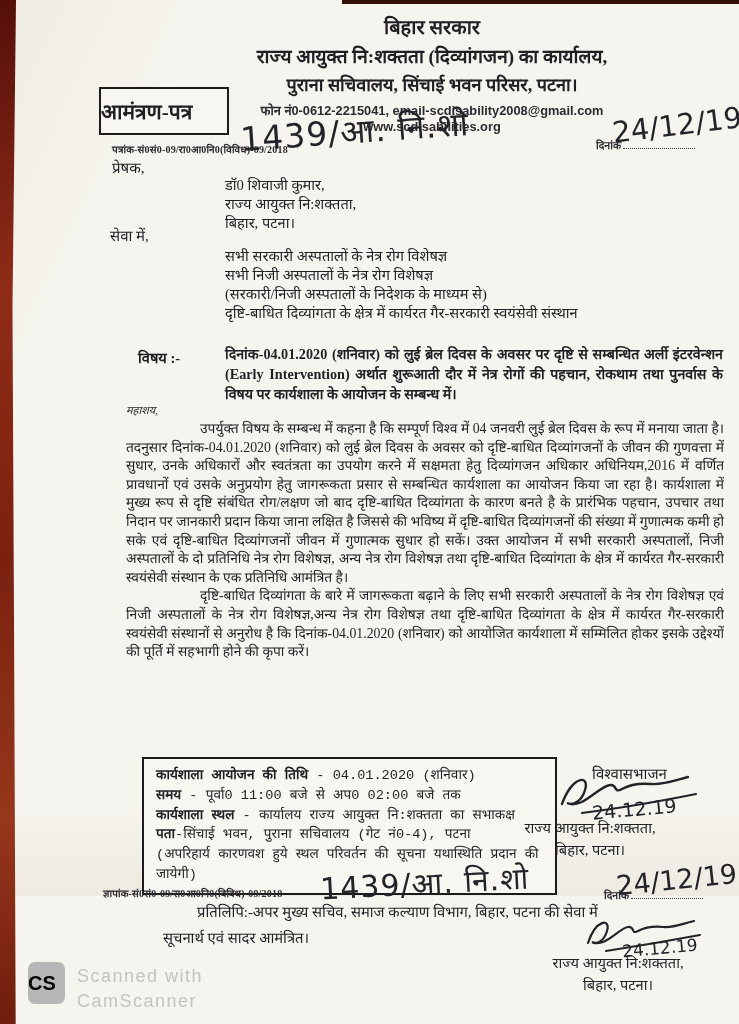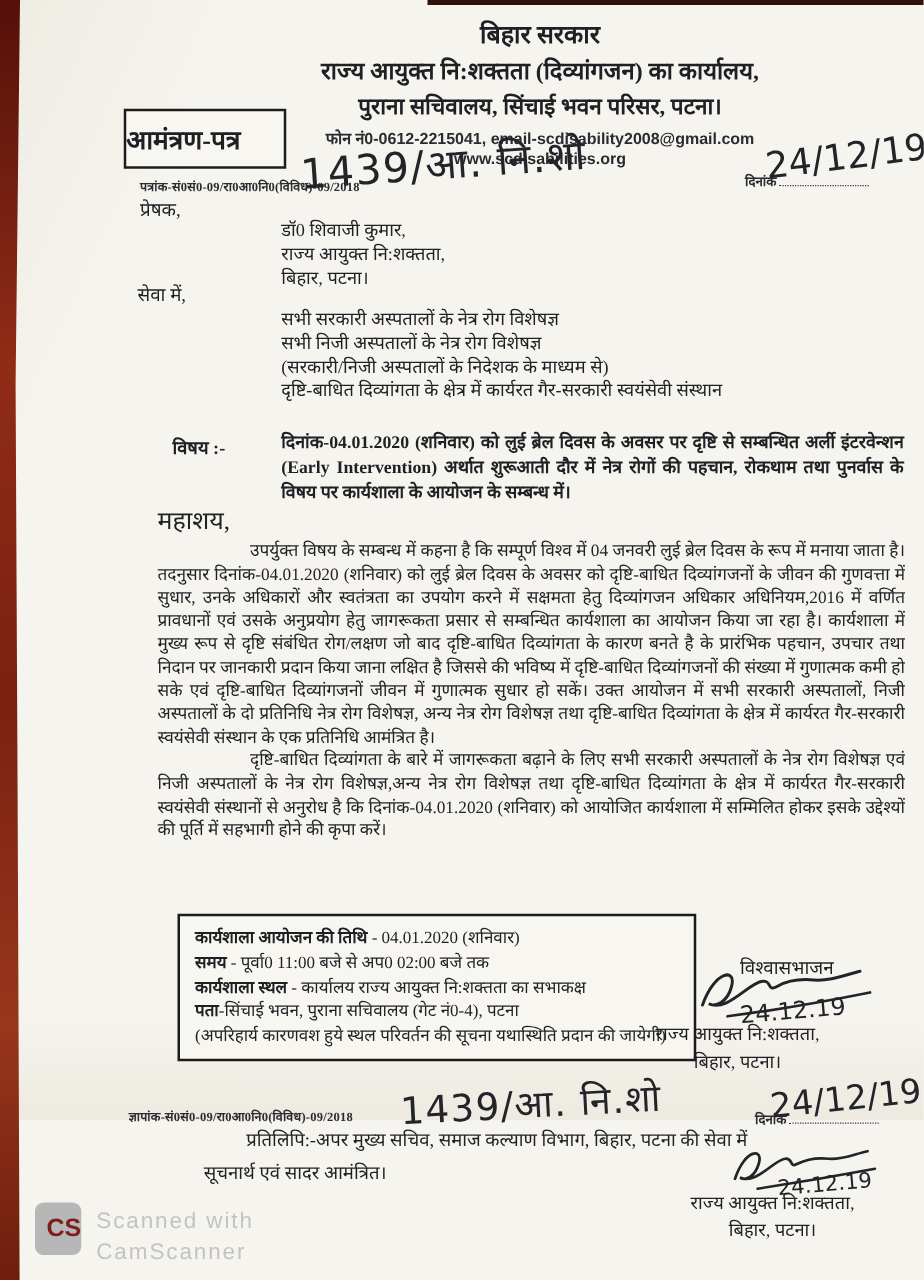--- a/index.html
+++ b/index.html
@@ -52,46 +52,46 @@
   .addr{font-size:14.6px;line-height:19px;}
   .sender-lines{left:225px;top:176px;}
   .to-label{left:110px;top:225px;}
   .recipient-lines{left:225px;top:247px;}
 
   .subject-label{left:138px;top:347px;font-size:14.6px;font-weight:700;}
   .subject-text{left:225px;top:345px;width:498px;font-size:14.2px;font-weight:700;
     line-height:19.8px;text-align:justify;}
 
   .flow{left:126px;top:402px;width:598px;height:352px;overflow:hidden;}
-  .salutation{font-size:20px;margin:0 0 3px 0;}
+  .salutation{font-size:11px;margin:0 0 3px 0;font-style:italic;}
   .para{font-size:13.8px;line-height:18.6px;text-align:justify;text-indent:74px;margin:0;}
   .note{font-size:13.8px;line-height:19px;text-align:justify;margin-top:13px;}
   .note b{font-size:14.2px;}
   .note .email{font-family:"Liberation Sans","DejaVu Sans",sans-serif;font-weight:700;}
 
-  .wbox{left:142px;top:731px;width:389px;border:2px solid #1b1b1b;background:#f8f6f0;
-    padding:7px 10px 8px 12px;box-sizing:content-box;}
+  .wbox{left:142px;top:757px;width:389px;border:2px solid #1b1b1b;background:#f8f6f0;
+    padding:7px 10px 8px 12px;box-sizing:content-box;font-family:Liberation Mono, monospace;}
   .wrow{font-size:13.6px;line-height:19.8px;text-align:left;}
   .wrow b{font-weight:700;}
 
   .sig-salutation{left:592px;top:763px;font-size:15px;}
   .sig-svg1{left:552px;top:768px;}
   .sig-svg2{left:580px;top:913px;}
   .sig-date1{left:592px;top:798px;font-size:19px;transform:rotate(-5deg);}
   .sig-date2{left:622px;top:938px;font-size:17px;transform:rotate(-5deg);}
   .desig{width:180px;text-align:center;font-size:14.6px;line-height:21.5px;}
   .desig1{left:500px;top:818px;}
   .desig2{left:528px;top:953px;}
 
   .copy1{left:197px;top:901px;font-size:14.8px;}
   .copy2{left:163px;top:927px;font-size:14.8px;}
 
   .cs-logo{left:28px;top:962px;width:37px;height:42px;background:#b7b7b7;border-radius:7px;
-    display:flex;align-items:center;justify-content:flex-end;
-    color:#7f1d1d;font-family:"Liberation Sans","DejaVu Sans",sans-serif;font-weight:700;font-size:20px;}
+    display:flex;align-items:center;justify-content:flex-start;
+    color:#000000;font-family:"Liberation Sans","DejaVu Sans",sans-serif;font-weight:700;font-size:20px;}
   .cs-text{left:77px;top:964px;font-family:"Liberation Sans","DejaVu Sans",sans-serif;
     font-size:18px;line-height:25px;color:#c3c3c3;letter-spacing:1.5px;}
 </style>
 </head>
 <body>
 
 <div class="paper">
 
   <div class="abs left-strip"></div>
   <div class="abs top-strip"></div>

